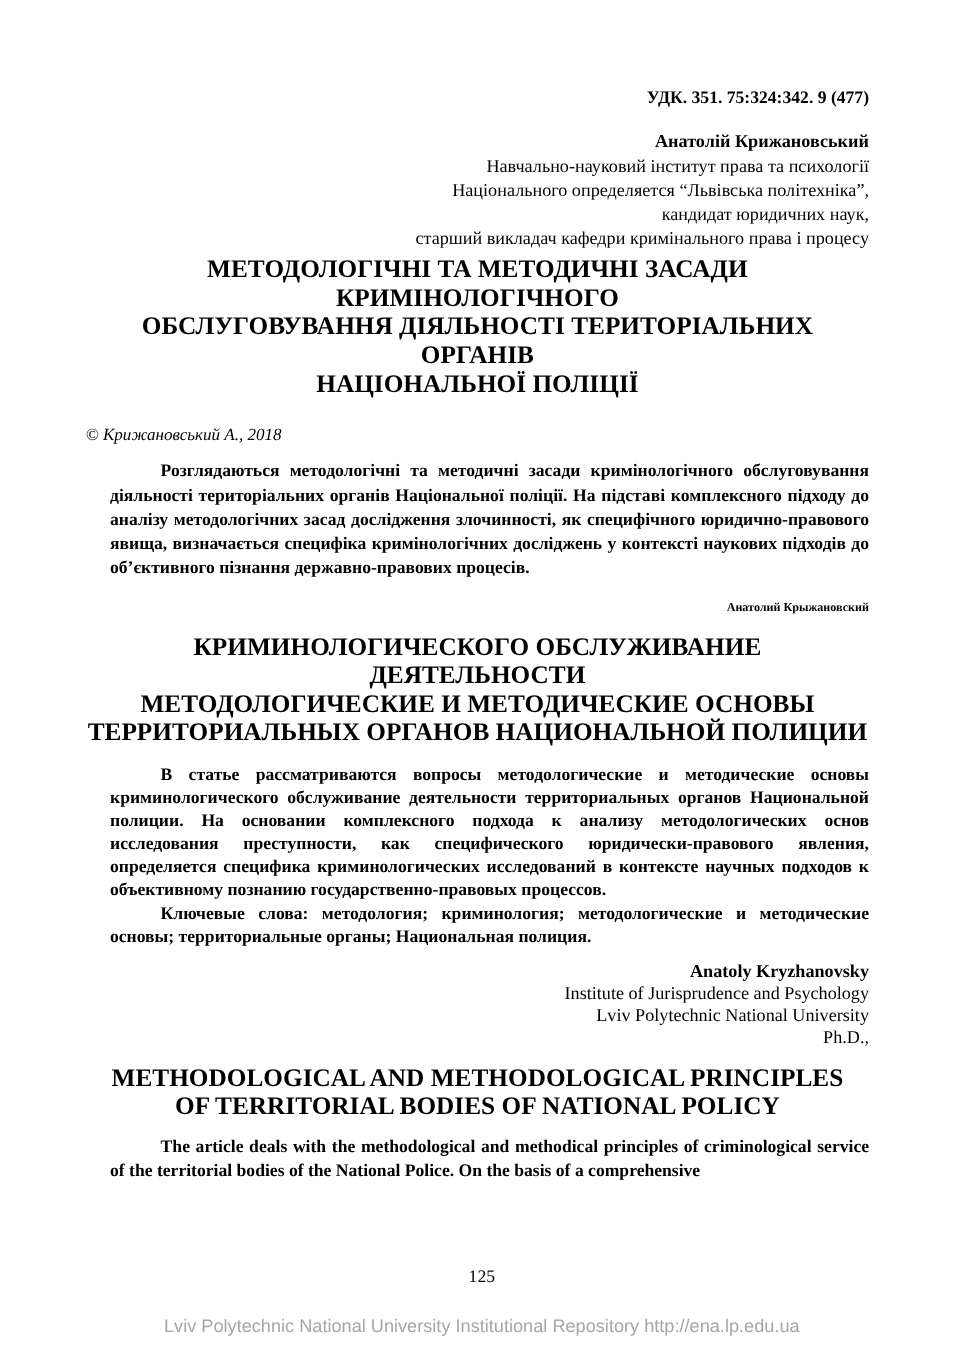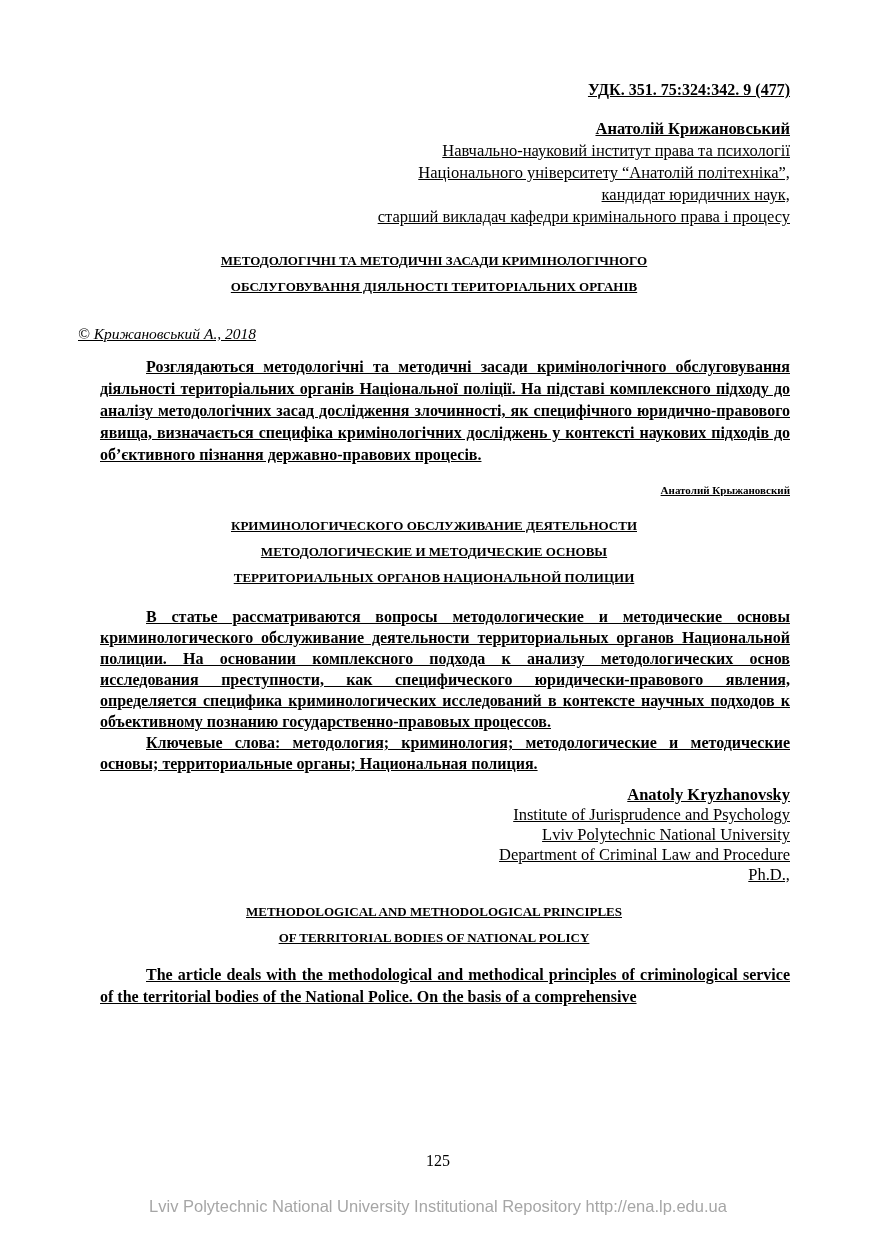--- a/index.html
+++ b/index.html
@@ -6,49 +6,48 @@
   html, body { background: #ffffff; }
   .page {
     position: relative;
     width: 876px;
     height: 1240px;
     margin: 0 auto;
     background: #ffffff;
     color: #000000;
     font-family: "Liberation Serif", serif;
     overflow: hidden;
-    text-decoration: underline;
   }
   .content { padding: 80px 86px 0 78px; }
 
   .udc {
     text-align: right;
     font-weight: bold;
     font-size: 16px;
     line-height: 20px;
     margin-bottom: 18px;
   }
 
   .author-block { text-align: right; font-size: 16.5px; line-height: 22px; }
   .author-block .author-name { font-weight: bold; }
-  .uk-author-block { margin-bottom: 20px; }
+  .uk-author-block { margin-bottom: 4px; }
   .en-author-block { line-height: 20px; font-size: 16.5px; margin-bottom: 14px; }
 
   .ru-author-line {
     text-align: right;
     font-weight: bold;
     font-size: 11px;
     line-height: 22px;
     margin-bottom: 12px;
   }
 
   .article-title {
     text-align: center;
     font-weight: bold;
-    font-size: 13px;
+    font-size: 23px;
     line-height: 26px;
   }
   .uk-title { margin-bottom: 13px; }
   .ru-title { margin-bottom: 15px; }
   .en-title { margin-bottom: 13px; }
 
   .copyright {
     font-style: italic;
     font-size: 15.5px;
     line-height: 20px;
@@ -90,28 +89,29 @@
 <body>
 
 <div class="page">
   <div class="content">
 
     <p class="udc">УДК. 351. 75:324:342. 9 (477)</p>
 
     <div class="author-block uk-author-block">
       <div class="author-name">Анатолій Крижановський</div>
       <div>Навчально-науковий інститут права та психології</div>
-      <div>Національного університету “Анатолій політехніка”,</div>
+      <div>Національного определяется “Львівська політехніка”,</div>
       <div>кандидат юридичних наук,</div>
       <div>старший викладач кафедри кримінального права і процесу</div>
     </div>
 
     <div class="article-title uk-title">
       <div>МЕТОДОЛОГІЧНІ ТА МЕТОДИЧНІ ЗАСАДИ КРИМІНОЛОГІЧНОГО</div>
       <div>ОБСЛУГОВУВАННЯ ДІЯЛЬНОСТІ ТЕРИТОРІАЛЬНИХ ОРГАНІВ</div>
+      <div>НАЦІОНАЛЬНОЇ ПОЛІЦІЇ</div>
     </div>
 
     <p class="copyright">© Крижановський А., 2018</p>
 
     <div class="abstract uk-abstract">
       <p>Розглядаються методологічні та методичні засади кримінологічного обслуговування діяльності територіальних органів Національної поліції. На підставі комплексного підходу до аналізу методологічних засад дослідження злочинності, як специфічного юридично-правового явища, визначається специфіка кримінологічних досліджень у контексті наукових підходів до об’єктивного пізнання державно-правових процесів.</p>
     </div>
 
     <p class="ru-author-line">Анатолий Крыжановский</p>
 
@@ -123,21 +123,20 @@
 
     <div class="abstract ru-abstract">
       <p>В статье рассматриваются вопросы методологические и методические основы криминологического обслуживание деятельности территориальных органов Национальной полиции. На основании комплексного подхода к анализу методологических основ исследования преступности, как специфического юридически-правового явления, определяется специфика криминологических исследований в контексте научных подходов к объективному познанию государственно-правовых процессов.</p>
       <p>Ключевые слова: методология; криминология; методологические и методические основы; территориальные органы; Национальная полиция.</p>
     </div>
 
     <div class="author-block en-author-block">
       <div class="author-name">Anatoly Kryzhanovsky</div>
       <div>Institute of Jurisprudence and Psychology</div>
       <div>Lviv Polytechnic National University</div>
-      <div>Department of Criminal Law and Procedure</div>
       <div>Ph.D.,</div>
     </div>
 
     <div class="article-title en-title">
       <div>METHODOLOGICAL AND METHODOLOGICAL PRINCIPLES</div>
       <div>OF TERRITORIAL BODIES OF NATIONAL POLICY</div>
     </div>
 
     <div class="abstract en-abstract">
       <p>The article deals with the methodological and methodical principles of criminological service of the territorial bodies of the National Police. On the basis of a comprehensive</p>

